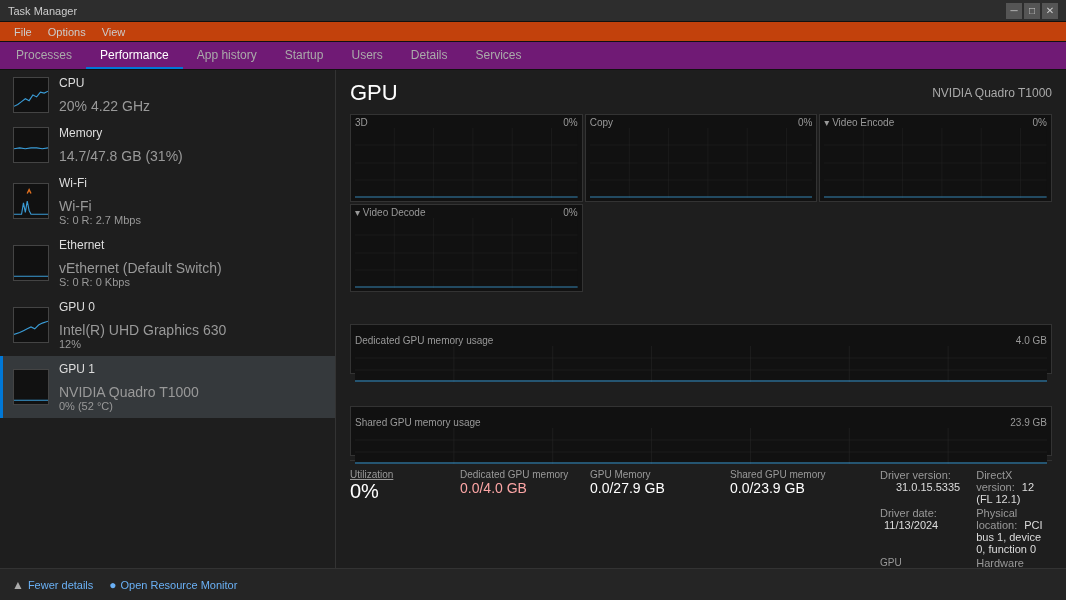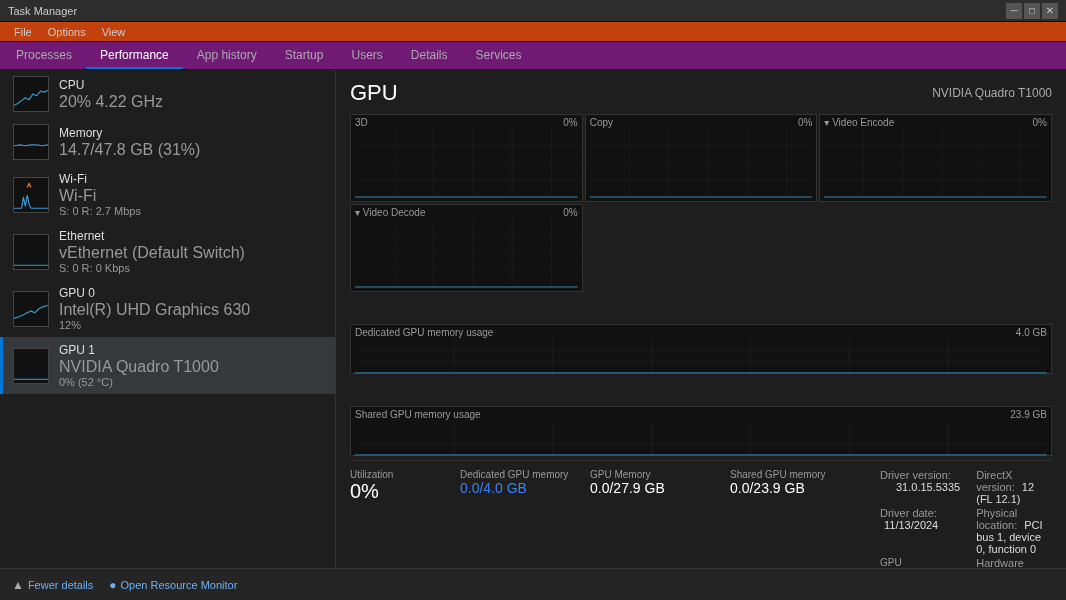--- a/index.html
+++ b/index.html
@@ -23,36 +23,36 @@
     
     .main { display: flex; height: calc(600px - 22px - 20px - 28px - 32px); }
 
     
     .sidebar { width: 336px; background: #1e1e1e; overflow-y: auto; border-right: 1px solid #333; }
     .sidebar-item { display: flex; align-items: center; padding: 6px 10px; cursor: pointer; border-left: 3px solid transparent; gap: 10px; }
     .sidebar-item.selected { background: #cce8ff22; border-left: 3px solid #0078d7; }
     .sidebar-thumb { width: 36px; height: 36px; background: #2a2a2a; border: 1px solid #444; flex-shrink: 0; position: relative; overflow: hidden; }
     .sidebar-info { flex: 1; min-width: 0; }
     .sidebar-name { font-size: 12px; color: #ddd; font-weight: 500; }
-    .sidebar-sub { font-size: 16px; color: #999; margin-top: 1px; }
+    .sidebar-sub { font-size: 14px; color: #999; margin-top: 8px; }
     .sidebar-sub2 { font-size: 11px; color: #999; }
 
     
     .detail-panel { flex: 1; background: #1e1e1e; padding: 10px 14px; overflow-y: auto; }
     .detail-header { display: flex; justify-content: space-between; align-items: flex-start; margin-bottom: 8px; }
     .detail-title { font-size: 22px; color: #fff; font-weight: 300; }
     .detail-subtitle { font-size: 12px; color: #aaa; text-align: right; padding-top: 6px; }
 
     
     .charts-grid { display: grid; grid-template-columns: 1fr 1fr 1fr; gap: 2px; margin-bottom: 6px; }
     .chart-box { background: #111; border: 1px solid #333; height: 88px; position: relative; padding: 2px 4px; }
     .chart-label { font-size: 10px; color: #999; display: flex; justify-content: space-between; }
     .chart-area { width: 100%; height: 70px; position: relative; }
 
-    .chart-box-wide { background: #111; border: 1px solid #333; height: 50px; position: relative; padding: 2px 4px; margin-bottom: 4px; margin-top: 32px; }
+    .chart-box-wide { background: #111; border: 1px solid #333; height: 50px; position: relative; padding: 10px 4px; margin-bottom: 4px; margin-top: 32px; }
     .chart-box-wide .chart-label { font-size: 10px; color: #999; display: flex; justify-content: space-between; }
     .chart-area-wide { width: 100%; height: 36px; }
 
     
     .bottom-bar { height: 32px; background: #252525; border-top: 1px solid #333; display: flex; align-items: center; padding: 0 12px; gap: 16px; font-size: 11px; color: #aaa; }
     .bottom-bar a { color: #6ab0f5; text-decoration: none; }
 
     svg.mini-graph { width: 100%; height: 100%; }
   </style>
 </head>
@@ -306,27 +306,27 @@
           <line x1="500" y1="0" x2="500" y2="36" stroke="#2a2a2a" stroke-width="0.5"></line>
           <line x1="600" y1="0" x2="600" y2="36" stroke="#2a2a2a" stroke-width="0.5"></line>
           <polyline points="0,35 700,35" fill="none" stroke="#3a9bd5" stroke-width="1"></polyline>
         </svg>
       </div>
     </div>
 
     <div style="display:flex; gap:0; padding-top:8px; border-top:1px solid #333;">
 
       <div style="min-width:90px; margin-right:20px;">
-        <div style="font-size:10px;color:#999;">Utilization</div>
+        <div style="font-size:10px;color:#999;text-decoration:underline;">Utilization</div>
         <div style="font-size:20px;color:#fff;font-weight:300;">0%</div>
       </div>
 
       <div style="min-width:110px; margin-right:20px;">
         <div style="font-size:10px;color:#999;">Dedicated GPU memory</div>
-        <div style="font-size:14px;color:#3b82f6;font-weight:300;">0.0/4.0 GB</div>
+        <div style="font-size:14px;color:#fca5a5;font-weight:300;">0.0/4.0 GB</div>
       </div>
 
       <div style="min-width:120px; margin-right:20px;">
         <div style="font-size:10px;color:#999;">GPU Memory</div>
         <div style="font-size:14px;color:#fff;font-weight:300;">0.0/27.9 GB</div>
       </div>
 
       <div style="min-width:120px; margin-right:30px;">
         <div style="font-size:10px;color:#999;">Shared GPU memory</div>
         <div style="font-size:14px;color:#fff;font-weight:300;">0.0/23.9 GB</div>

